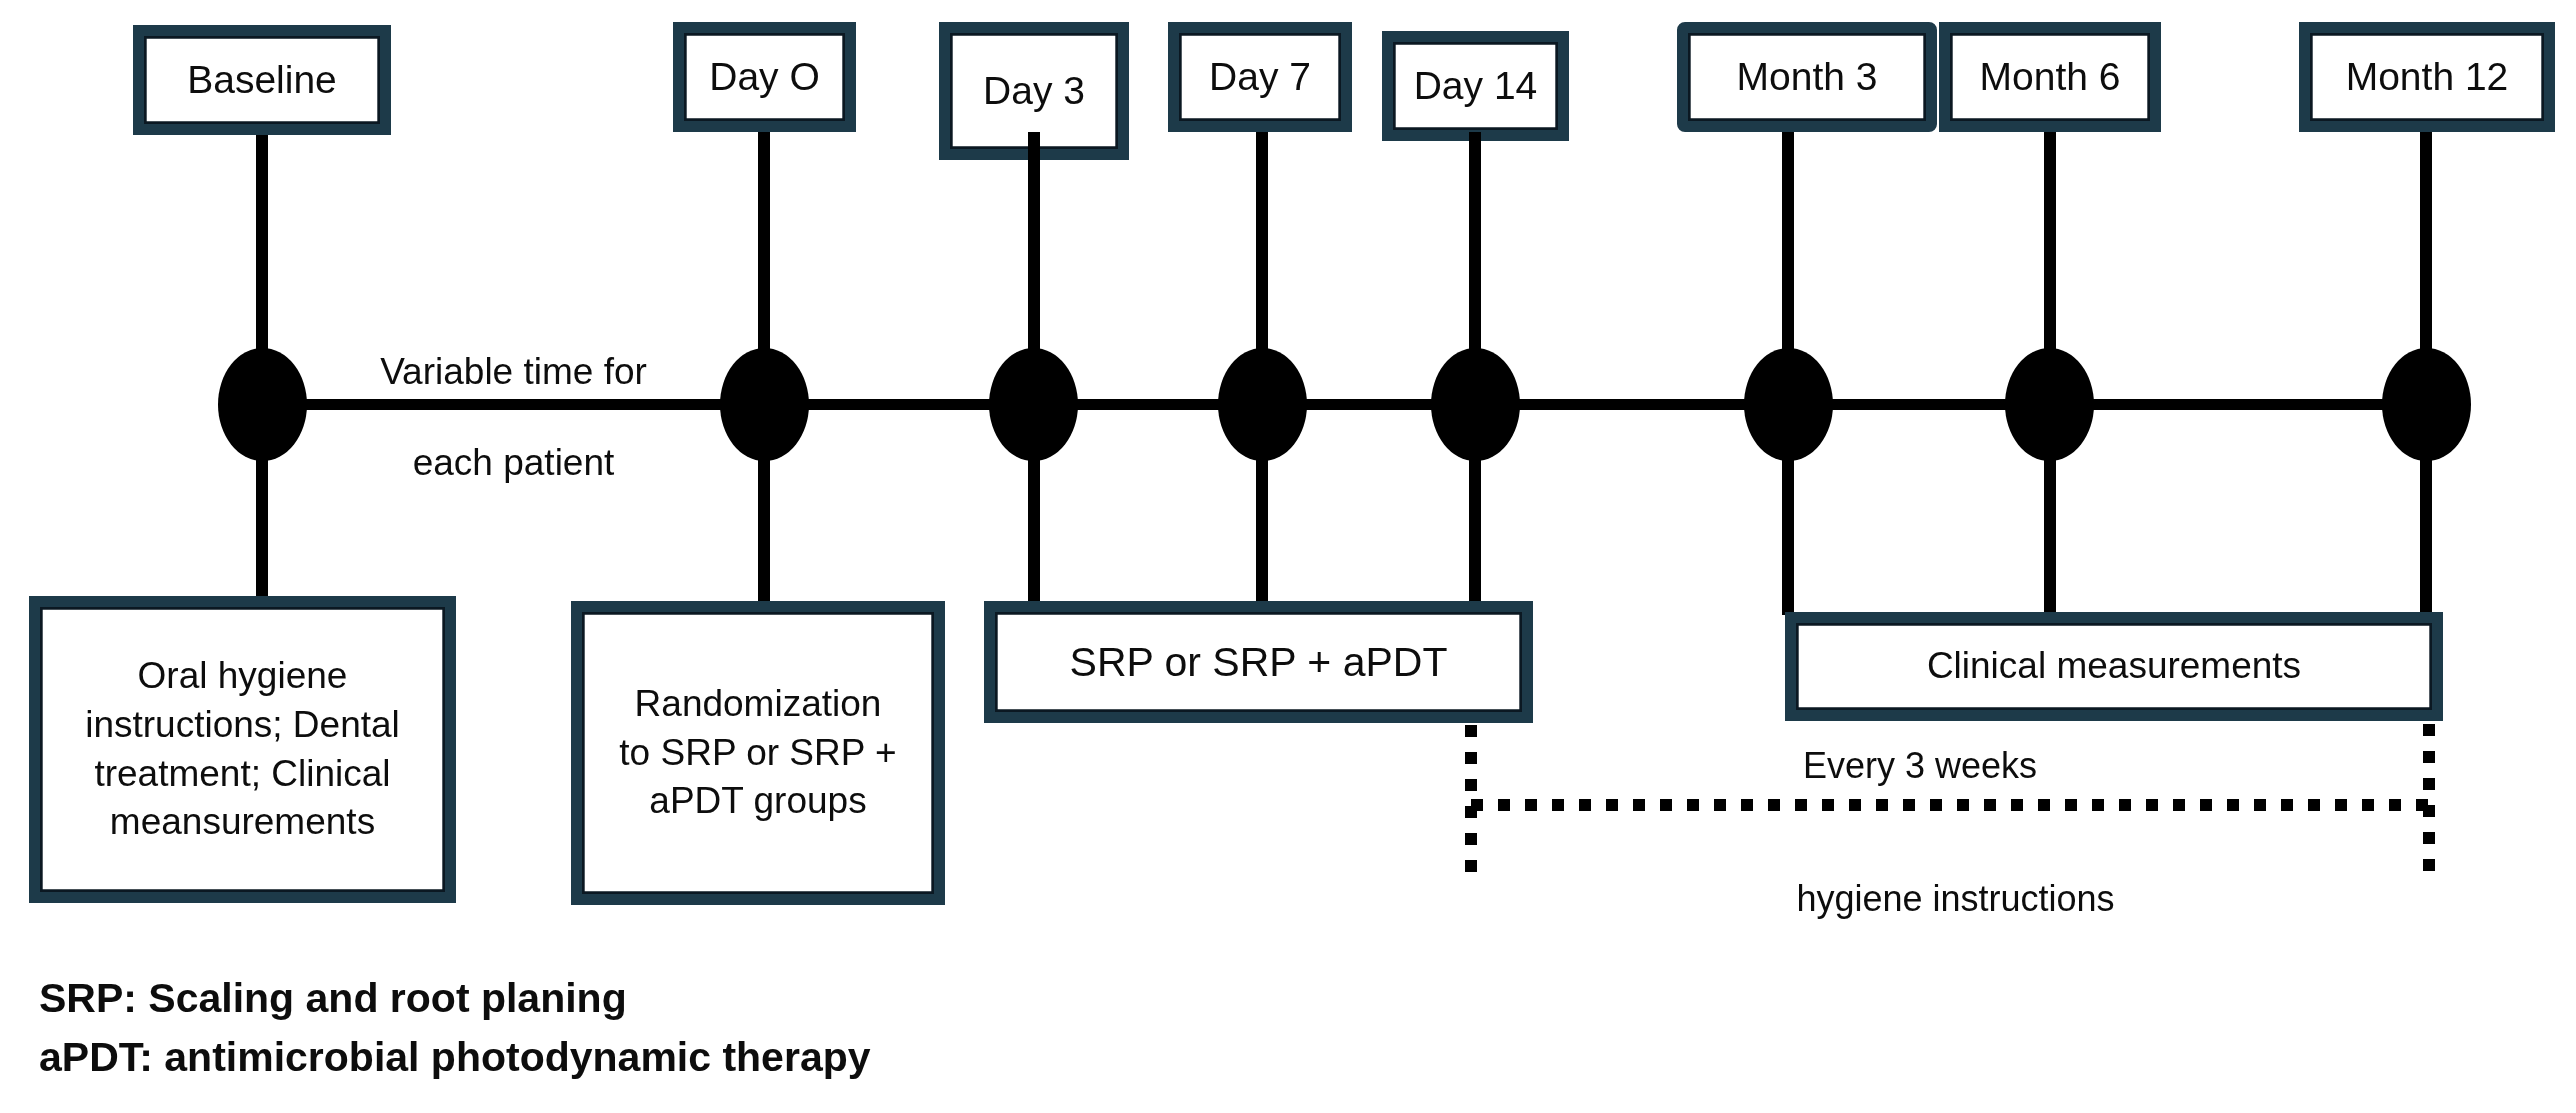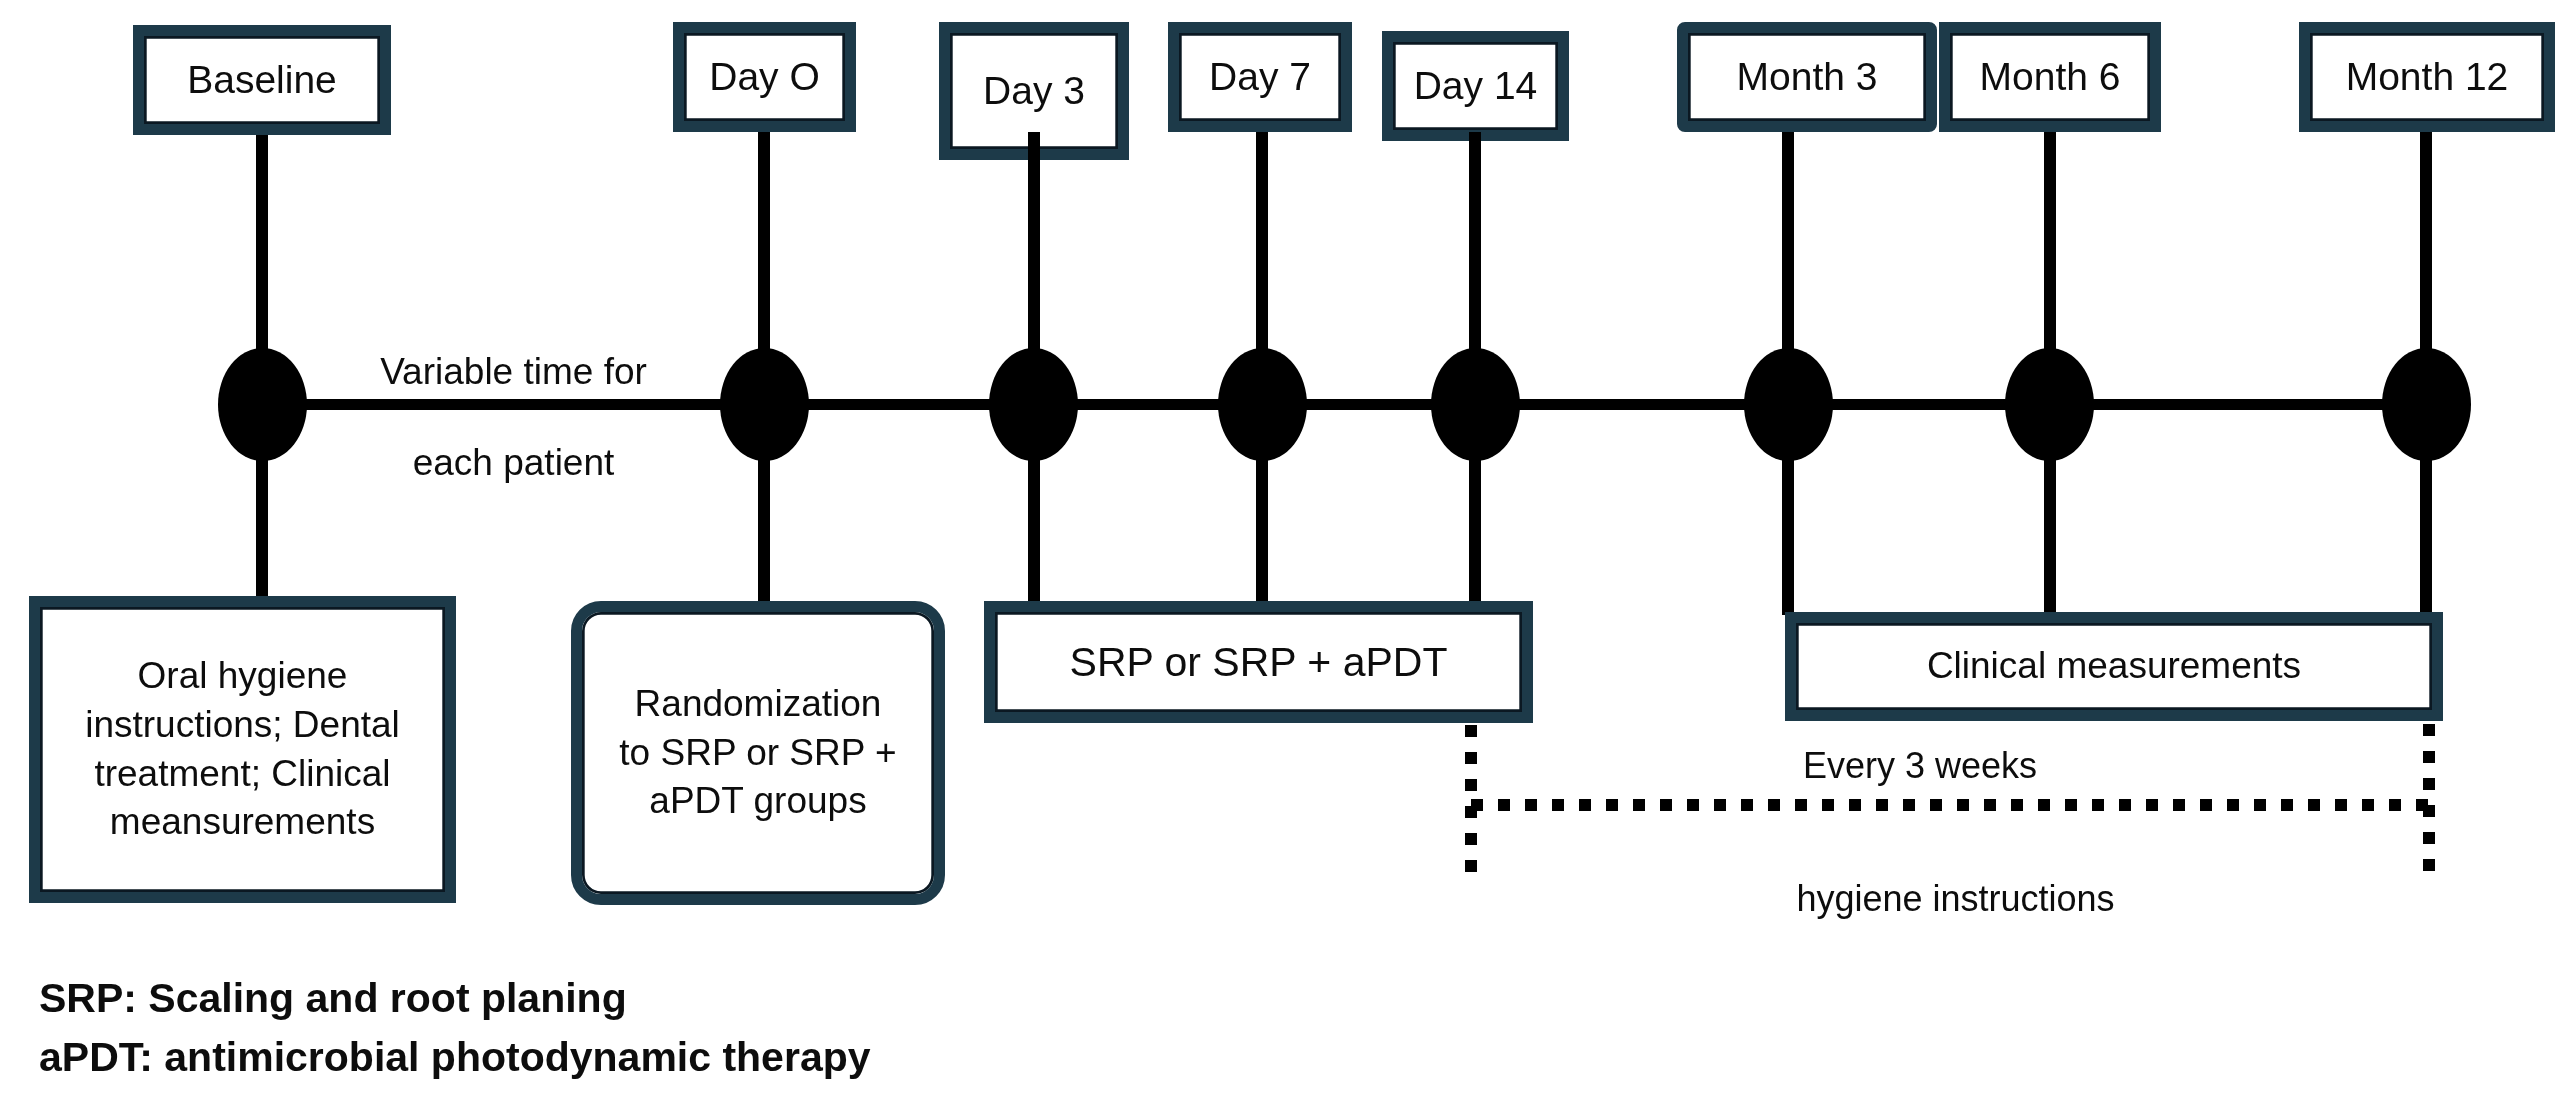--- a/index.html
+++ b/index.html
@@ -88,21 +88,21 @@
 
   <div class="frame bodytext" style="left:29px; top:596px; width:427px; height:307px;">
     <div>
       <div>Oral hygiene</div>
       <div>instructions; Dental</div>
       <div>treatment; Clinical</div>
       <div>meansurements</div>
     </div>
   </div>
 
-  <div class="frame bodytext" style="left:571px; top:601px; width:374px; height:304px;border-radius:30px;">
+  <div class="frame bodytext" style="left:571px; top:601px; width:374px; height:304px;">
     <div>
       <div>Randomization</div>
       <div>to SRP or SRP +</div>
       <div>aPDT groups</div>
     </div>
   </div>
 
   <div class="frame bigtext" style="left:984px; top:601px; width:549px; height:122px;">
     <span>SRP or SRP + aPDT</span>
   </div>

